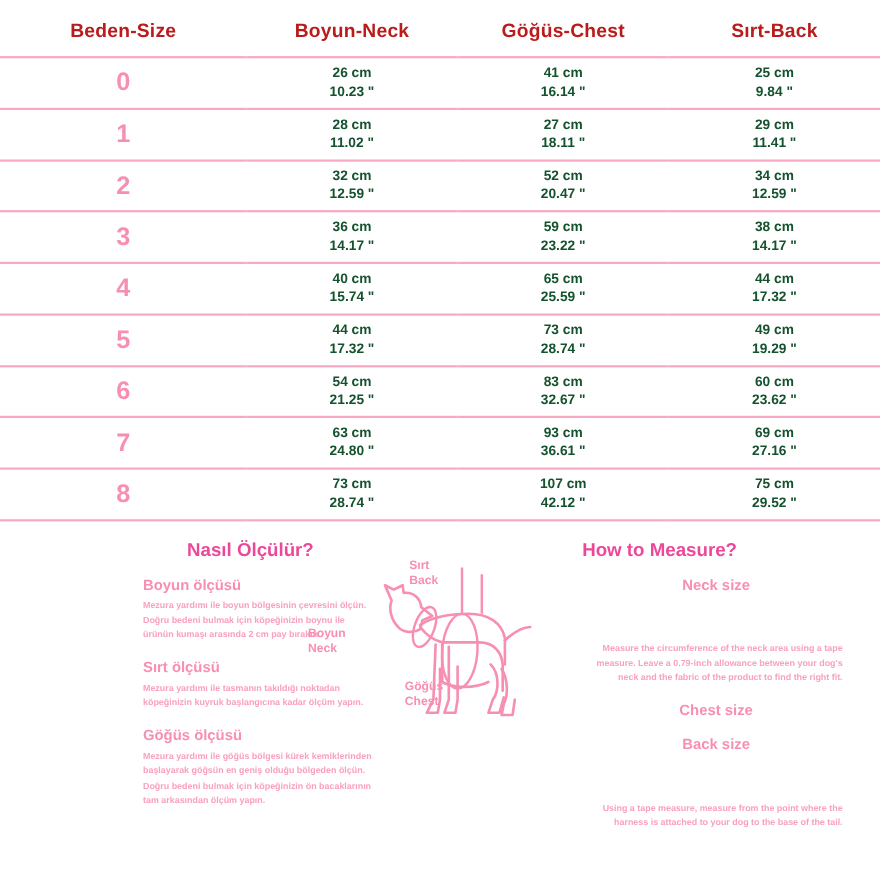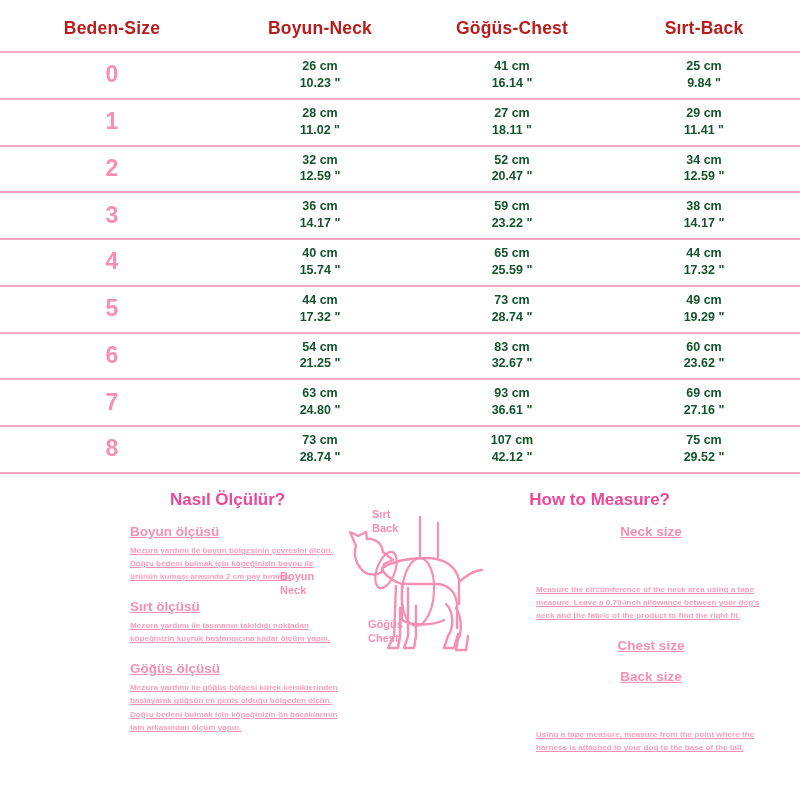--- a/index.html
+++ b/index.html
@@ -84,21 +84,20 @@
     font-weight: bold;
     color: #ec4899;
   }
   .head-tr { margin-left: 170px; }
   .head-en { margin-right: 20px; }
 
   .cols {
     display: flex;
     justify-content: space-between;
     margin-top: 14px;
-    text-decoration: underline;
   }
   .col-left {
     width: 210px;
     padding-left: 130px;
     box-sizing: content-box;
   }
   .col-right {
     width: 230px;
     padding-right: 34px;
     text-align: center;
@@ -110,21 +109,21 @@
     color: #f78fb3;
     margin-bottom: 5px;
   }
   .blk-title.right { text-align: center; }
   .blk-body {
     font-size: 8.1px;
     line-height: 1.62;
     color: #f9a1c0;
     font-weight: bold;
   }
-  .col-right .blk-body { text-align: left; margin-top: 44px; }
+  .col-right .blk-body { text-align: right; margin-top: 44px; }
 
   
   .dog-wrap {
     position: absolute;
     left: 320px;
     top: 18px;
     width: 180px;
     height: 180px;
   }
   .lbl {

